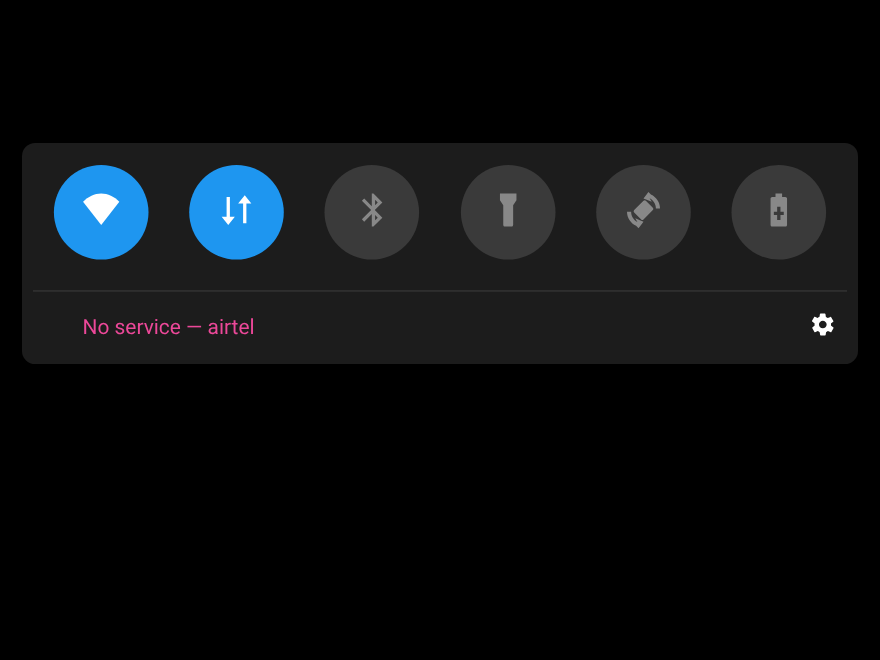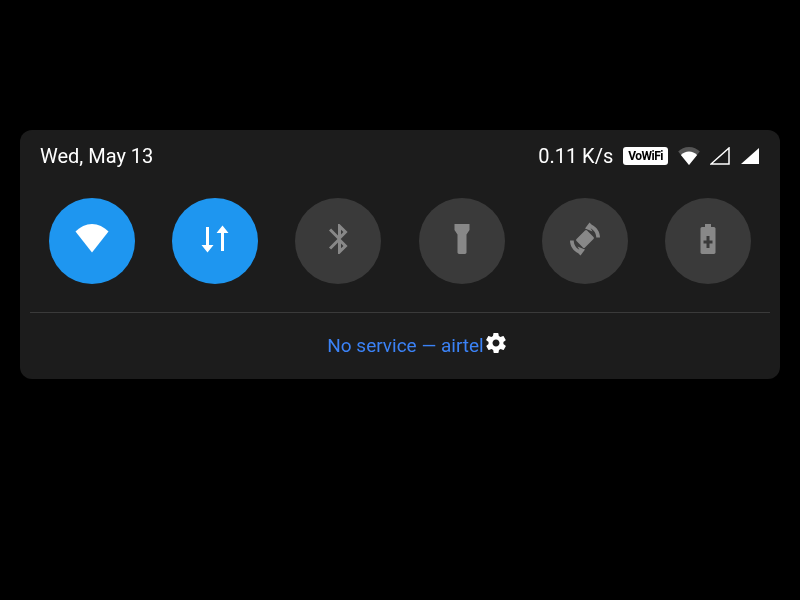--- a/index.html
+++ b/index.html
@@ -88,67 +88,44 @@
     .toggle.inactive svg {
       fill: #888;
     }
     .divider {
       height: 1px;
       background: #3a3a3a;
       margin: 0 10px;
     }
     .footer {
       display: flex;
-      justify-content: center;
+      justify-content: space-between;
       align-items: center;
       padding: 18px 20px 20px 20px;
-      color: #3b82f6;
+      color: #ec4899;
       margin-left: 35px;
     }
     .carrier {
       font-size: 19px;
       font-weight: 400;
     }
     .settings-icon {
       cursor: pointer;
     }
     .settings-icon svg {
       width: 24px;
       height: 24px;
       fill: #fff;
     }
   </style>
 </head>
 <body>
 
 <div class="panel">
 
-  <div class="status-bar">
-    <div class="date">Wed, May 13</div>
-    <div class="status-right">
-      <div class="speed">0.11 K/s</div>
-      <div class="vowifi-badge">VoWiFi</div>
-      <div class="status-icon">
-        <svg width="22" height="18" viewBox="0 0 24 20">
-          <path fill="#fff" d="M12 20 L0 5 C3 2 7 0 12 0 C17 0 21 2 24 5 Z" opacity="0.25"></path>
-          <path fill="#fff" d="M12 20 L3 9 C5.5 6.5 8.5 5 12 5 C15.5 5 18.5 6.5 21 9 Z"></path>
-        </svg>
-      </div>
-      <div class="status-icon">
-        <svg width="20" height="18" viewBox="0 0 20 18">
-          <path fill="none" stroke="#fff" stroke-width="1.5" d="M1 17 L19 17 L19 1 Z"></path>
-        </svg>
-      </div>
-      <div class="status-icon">
-        <svg width="20" height="18" viewBox="0 0 20 18">
-          <path fill="#fff" d="M1 17 L19 17 L19 1 Z"></path>
-        </svg>
-      </div>
-    </div>
-  </div>
 
   <div class="quick-toggles">
 
     <div class="toggle active">
       <span>
         <svg viewBox="0 0 24 24">
             <path d="M12 21 L1 7 C4 4 8 2 12 2 C16 2 20 4 23 7 Z"></path>
           </svg>
       </span>
     </div>

